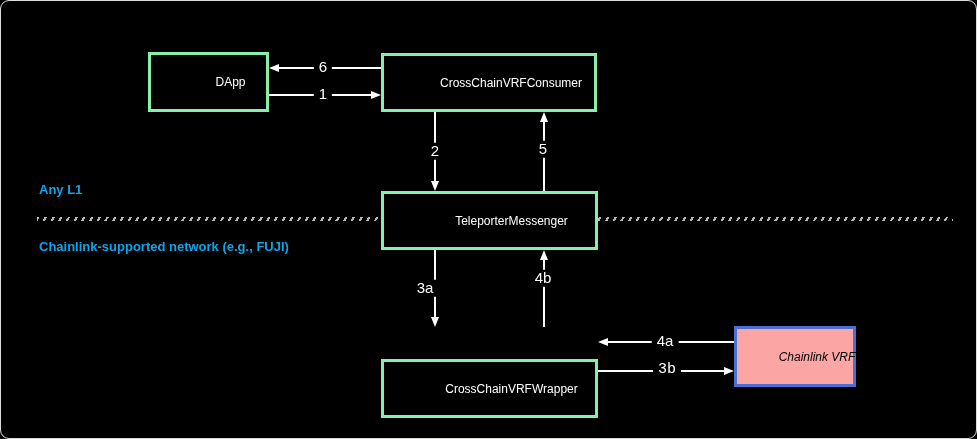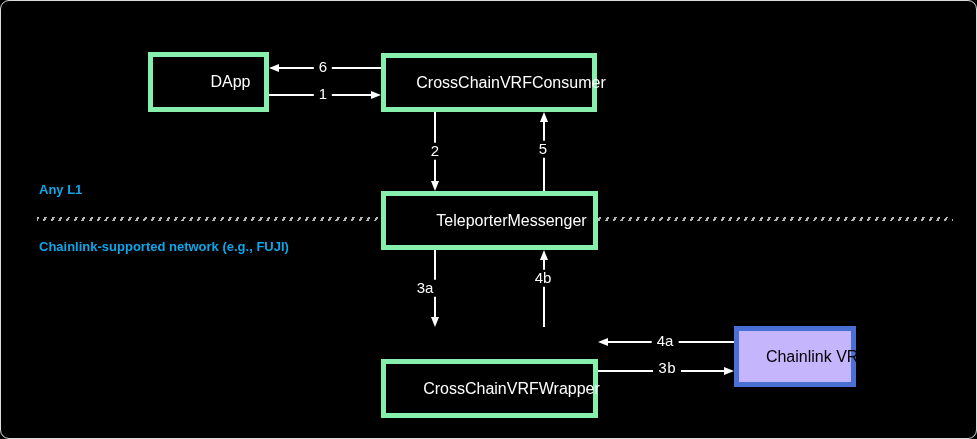--- a/index.html
+++ b/index.html
@@ -36,23 +36,23 @@
     z-index: 2;
     white-space: nowrap;
   }
   .region-label.top    { left: 38px; top: 181px; }
   .region-label.bottom { left: 38px; top: 238px; }
 
   .node {
     position: absolute;
     box-sizing: border-box;
     background: #000;
-    border: 5px solid #86efac;
+    border: 3px solid #86efac;
     color: #fff;
-    font-size: 16px;
+    font-size: 12px;
     display: flex;
     align-items: center;
     justify-content: center;
     text-align: center;
     z-index: 2;
     white-space: nowrap;
     padding-left: 44px;
   }
   .node.dapp      { left: 147px; top: 51px;  width: 121px; height: 60px; }
   .node.consumer  { left: 380px; top: 52px;  width: 216px; height: 59px; }
@@ -130,21 +130,21 @@
   </div>
   <div class="node consumer">
     <span>CrossChainVRFConsumer</span>
   </div>
   <div class="node messenger">
     <span>TeleporterMessenger</span>
   </div>
   <div class="node wrapper">
     <span>CrossChainVRFWrapper</span>
   </div>
-  <div class="node chainlink" style="background: #c4b5fd; border-color: rgb(74, 112, 214); color: rgb(0, 0, 0);">
+  <div class="node chainlink" style="background: #fca5a5; border-color: rgb(74, 112, 214); color: rgb(0, 0, 0); font-style: italic;">
     <span>Chainlink VRF</span>
   </div>
 
   <div class="h-line e1-line"></div>
   <div class="ah right e1-head"></div>
   <div class="edge-label e1-label">1</div>
 
   <div class="h-line e6-line"></div>
   <div class="ah left e6-head"></div>
   <div class="edge-label e6-label">6</div>

